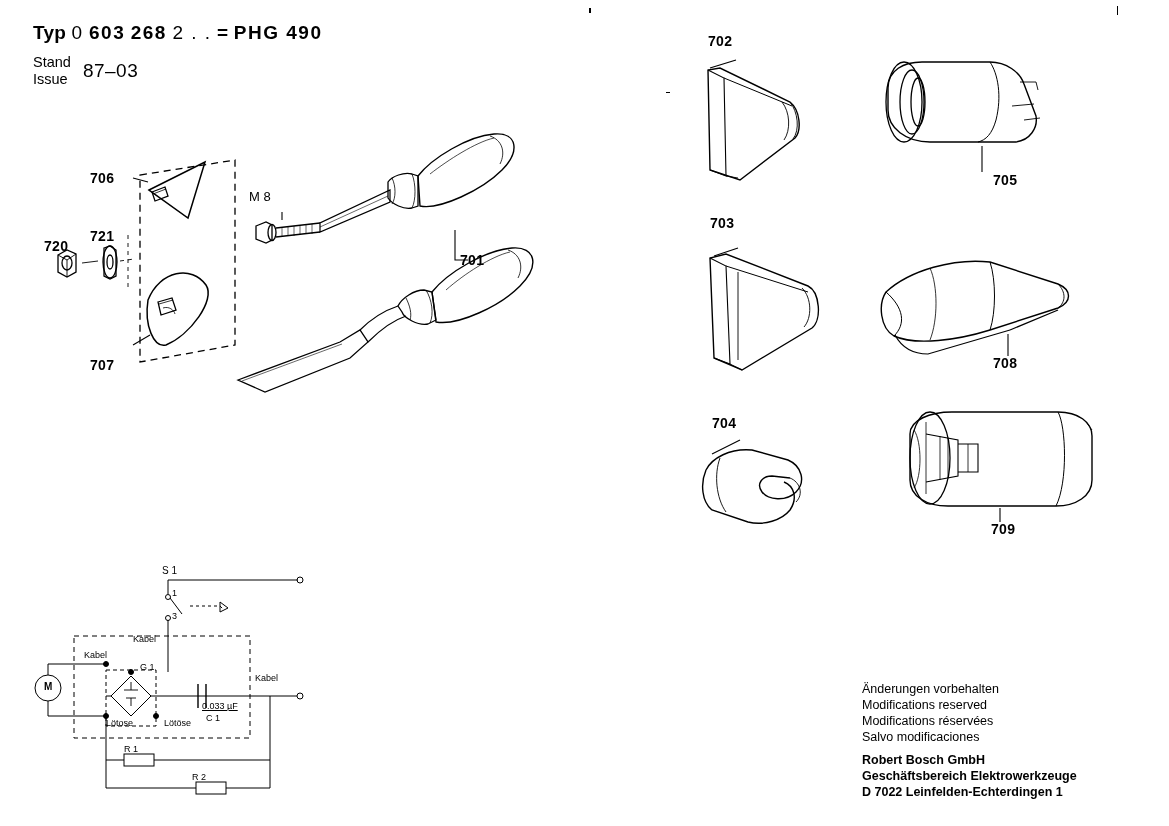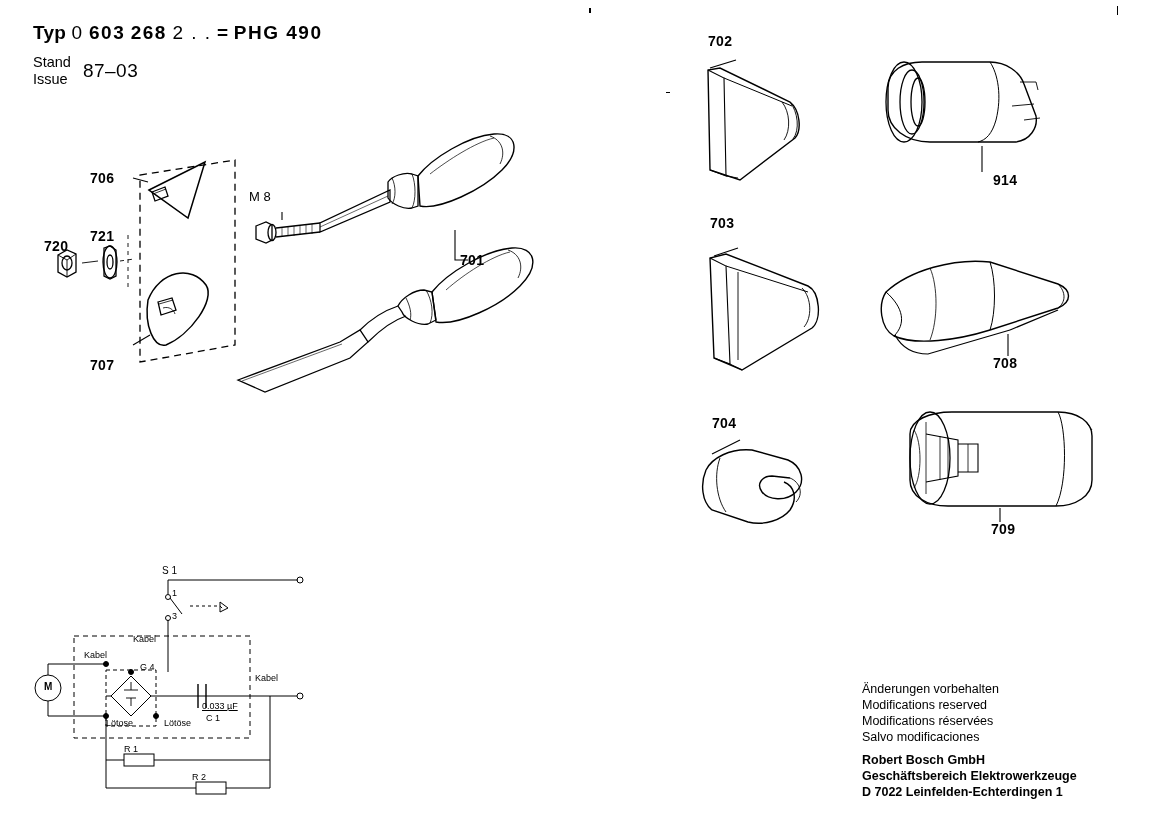--- a/index.html
+++ b/index.html
@@ -222,21 +222,21 @@
       <path d="M50 410 L22 424" stroke-width="1.1"></path>
       <path d="M292 116 L292 142" stroke-width="1.1"></path>
       <path d="M318 304 L318 326" stroke-width="1.1"></path>
       <path d="M310 478 L310 492" stroke-width="1.1"></path>
     </g>
   </svg>
 
   <div class="num" style="left:708px; top:33px;">702</div>
   <div class="num" style="left:710px; top:215px;">703</div>
   <div class="num" style="left:712px; top:415px;">704</div>
-  <div class="num" style="left:993px; top:172px;">914</div>
+  <div class="num" style="left:993px; top:172px;">705</div>
   <div class="num" style="left:993px; top:355px;">708</div>
   <div class="num" style="left:991px; top:521px;">709</div>
 
   <svg width="340" height="260" style="position:absolute; left:20px; top:560px;">
     <g class="line" stroke-width="1">
 
       <path d="M54 76 L230 76 L230 178 L54 178 Z" stroke-dasharray="5 4"></path>
 
       <path d="M86 110 L136 110 L136 166 L86 166 Z" stroke-dasharray="4 3"></path>
 
@@ -284,21 +284,21 @@
       <path d="M250 200 L250 136" stroke-dasharray="0"></path>
     </g>
   </svg>
 
   <div class="lbl-sm" style="left:162px; top:565px; font-size:10px;">S 1</div>
   <div class="lbl-sm" style="left:172px; top:588px;">1</div>
   <div class="lbl-sm" style="left:172px; top:611px;">3</div>
   <div class="lbl-sm" style="left:133px; top:634px;">Kabel</div>
   <div class="lbl-sm" style="left:84px; top:650px;">Kabel</div>
   <div class="lbl-sm" style="left:255px; top:673px;">Kabel</div>
-  <div class="lbl-sm" style="left:140px; top:662px;">G 4</div>
+  <div class="lbl-sm" style="left:140px; top:662px;">G 1</div>
   <div class="lbl-sm" style="left:44px; top:681px; font-size:10px; font-weight:bold;">M</div>
   <div class="lbl-sm" style="left:206px; top:713px;">C 1</div>
   <div class="lbl-sm" style="left:202px; top:701px;text-decoration:underline;">0.033 µF</div>
   <div class="lbl-sm" style="left:106px; top:718px;">Lötose</div>
   <div class="lbl-sm" style="left:164px; top:718px;">Lötöse</div>
   <div class="lbl-sm" style="left:124px; top:744px;">R 1</div>
   <div class="lbl-sm" style="left:192px; top:772px;">R 2</div>
 
   <div class="footer">
     <div>Änderungen vorbehalten</div>

